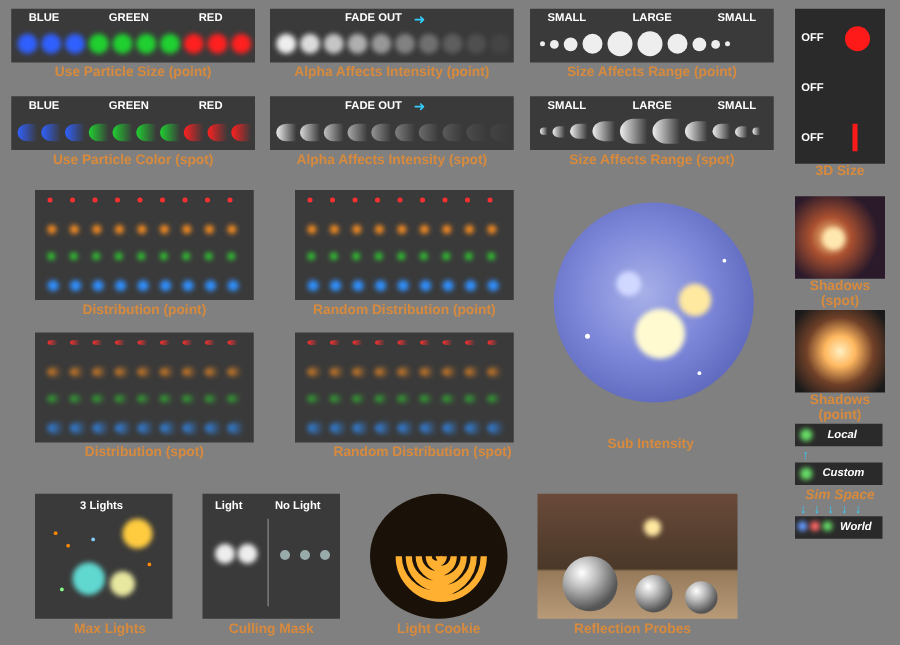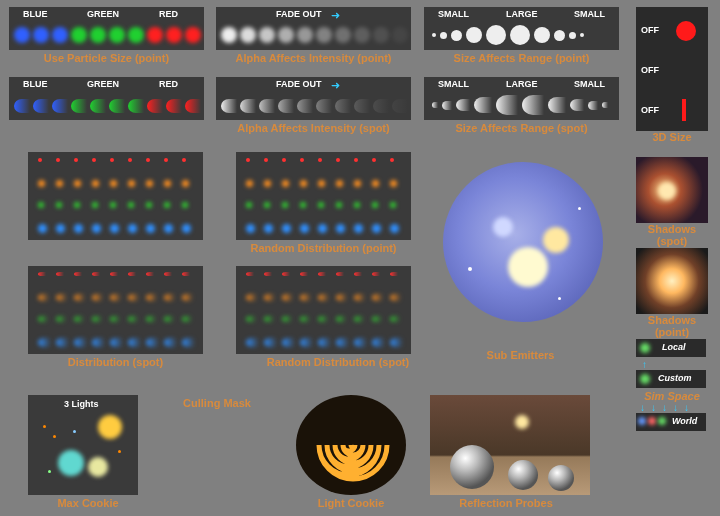--- a/index.html
+++ b/index.html
@@ -106,20 +106,21 @@
       <span style="width:16px;height:14px;background:linear-gradient(90deg,#3060ff,transparent);border-radius:50% 0 0 50%;"></span>
       <span style="width:16px;height:14px;background:linear-gradient(90deg,#20d030,transparent);border-radius:50% 0 0 50%;"></span>
       <span style="width:16px;height:14px;background:linear-gradient(90deg,#20d030,transparent);border-radius:50% 0 0 50%;"></span>
       <span style="width:16px;height:14px;background:linear-gradient(90deg,#20d030,transparent);border-radius:50% 0 0 50%;"></span>
       <span style="width:16px;height:14px;background:linear-gradient(90deg,#20d030,transparent);border-radius:50% 0 0 50%;"></span>
       <span style="width:16px;height:14px;background:linear-gradient(90deg,#ff2020,transparent);border-radius:50% 0 0 50%;"></span>
       <span style="width:16px;height:14px;background:linear-gradient(90deg,#ff2020,transparent);border-radius:50% 0 0 50%;"></span>
       <span style="width:16px;height:14px;background:linear-gradient(90deg,#ff2020,transparent);border-radius:50% 0 0 50%;"></span>
     </div>
   </div>
+  <div class="label">Use Particle Color (spot)</div>
 </div>
 
 <div class="panel" style="left:216px; top:77px; width:195px;">
   <div class="preview" style="width:195px; height:43px;">
     <span class="wtext" style="left:60px; top:2px;">FADE OUT</span>
     <span style="position:absolute;left:115px;top:2px;color:#3cf;font-size:11px;">➜</span>
     <div style="position:absolute; top:22px; left:5px; display:flex; gap:3px;">
       <span style="width:16px;height:14px;background:linear-gradient(90deg,#eee,transparent);border-radius:50% 0 0 50%;opacity:1;"></span>
       <span style="width:16px;height:14px;background:linear-gradient(90deg,#eee,transparent);border-radius:50% 0 0 50%;opacity:.88;"></span>
       <span style="width:16px;height:14px;background:linear-gradient(90deg,#eee,transparent);border-radius:50% 0 0 50%;opacity:.75;"></span>
@@ -191,20 +192,21 @@
         <span class="dot glow" style="left: 28px; top: 72px; width: 9px; height: 9px; background: rgb(48, 144, 255);"></span>
         <span class="dot glow" style="left: 46px; top: 72px; width: 9px; height: 9px; background: rgb(48, 144, 255);"></span>
         <span class="dot glow" style="left: 64px; top: 72px; width: 9px; height: 9px; background: rgb(48, 144, 255);"></span>
         <span class="dot glow" style="left: 82px; top: 72px; width: 9px; height: 9px; background: rgb(48, 144, 255);"></span>
         <span class="dot glow" style="left: 100px; top: 72px; width: 9px; height: 9px; background: rgb(48, 144, 255);"></span>
         <span class="dot glow" style="left: 118px; top: 72px; width: 9px; height: 9px; background: rgb(48, 144, 255);"></span>
         <span class="dot glow" style="left: 136px; top: 72px; width: 9px; height: 9px; background: rgb(48, 144, 255);"></span>
         <span class="dot glow" style="left: 154px; top: 72px; width: 9px; height: 9px; background: rgb(48, 144, 255);"></span>
       </div>
   </div>
+  <div class="label">Distribution (point)</div>
 </div>
 
 <div class="panel" style="left:236px; top:152px; width:175px;">
   <div class="preview" style="width:175px; height:88px;">
 
     <div id="dp2">
         <span class="dot" style="left: 10px; top: 6px; width: 4px; height: 4px; background: rgb(255, 48, 48);"></span>
         <span class="dot" style="left: 28px; top: 6px; width: 4px; height: 4px; background: rgb(255, 48, 48);"></span>
         <span class="dot" style="left: 46px; top: 6px; width: 4px; height: 4px; background: rgb(255, 48, 48);"></span>
         <span class="dot" style="left: 64px; top: 6px; width: 4px; height: 4px; background: rgb(255, 48, 48);"></span>
@@ -338,21 +340,21 @@
 <div class="panel" style="left:423px; top:152px; width:195px;">
   <div style="width:195px; height:195px; position:relative;">
     <div style="position:absolute;left:20px;top:10px;width:160px;height:160px;border-radius:50%;background:radial-gradient(circle at 45% 45%, #a8b0e8 0%, #7a85d8 45%, #5a64b8 80%, transparent 100%);"></div>
     <div class="dot glow" style="left:85px;top:95px;width:40px;height:40px;background:#fffad0;"></div>
     <div class="dot glow" style="left:120px;top:75px;width:26px;height:26px;background:#ffe8a0;"></div>
     <div class="dot glow" style="left:70px;top:65px;width:20px;height:20px;background:#d0d8ff;"></div>
     <div class="dot" style="left:45px;top:115px;width:4px;height:4px;background:#fff;"></div>
     <div class="dot" style="left:155px;top:55px;width:3px;height:3px;background:#fff;"></div>
     <div class="dot" style="left:135px;top:145px;width:3px;height:3px;background:#fff;"></div>
   </div>
-  <div class="label">Sub Emitters</div>
+  <div class="label">Sub Intensity</div>
 </div>
 
 <div class="panel" style="left:636px; top:7px; width:72px;">
   <div class="preview" style="width:72px; height:124px; background:#2a2a2a; position:relative;">
     <span class="wtext" style="left:5px; top:18px;">OFF</span>
     <span class="dot" style="left:40px;top:14px;width:20px;height:20px;background:#ff1a1a;"></span>
     <span class="wtext" style="left:5px; top:58px;">OFF</span>
     <span class="wtext" style="left:5px; top:98px;">OFF</span>
     <span style="position:absolute;left:46px;top:92px;width:4px;height:22px;background:#ff1a1a;"></span>
   </div>
@@ -397,24 +399,34 @@
     <span class="wtext" style="left:36px; top:4px;">3 Lights</span>
     <span class="dot glow" style="left:70px;top:20px;width:24px;height:24px;background:#ffcc40;"></span>
     <span class="dot glow" style="left:30px;top:55px;width:26px;height:26px;background:#60d8d0;"></span>
     <span class="dot glow" style="left:60px;top:62px;width:20px;height:20px;background:#e8e8a0;"></span>
     <span class="dot" style="left:15px;top:30px;width:3px;height:3px;background:#f80;"></span>
     <span class="dot" style="left:25px;top:40px;width:3px;height:3px;background:#f80;"></span>
     <span class="dot" style="left:45px;top:35px;width:3px;height:3px;background:#8cf;"></span>
     <span class="dot" style="left:20px;top:75px;width:3px;height:3px;background:#8f8;"></span>
     <span class="dot" style="left:90px;top:55px;width:3px;height:3px;background:#f80;"></span>
   </div>
-  <div class="label">Max Cookie</div>
+  <div class="label">Max Lights</div>
 </div>
 
 <div class="panel" style="left:162px; top:395px; width:110px;">
+  <div class="preview" style="width:110px; height:100px; position:relative;">
+    <span class="wtext" style="left:10px; top:4px;">Light</span>
+    <span class="wtext" style="left:58px; top:4px;">No Light</span>
+    <div style="position:absolute;left:52px;top:20px;width:1px;height:70px;background:#888;"></div>
+    <span class="dot glow" style="left:10px;top:40px;width:16px;height:16px;background:#eee;"></span>
+    <span class="dot glow" style="left:28px;top:40px;width:16px;height:16px;background:#eee;"></span>
+    <span class="dot" style="left:62px;top:45px;width:8px;height:8px;background:#9aa;"></span>
+    <span class="dot" style="left:78px;top:45px;width:8px;height:8px;background:#9aa;"></span>
+    <span class="dot" style="left:94px;top:45px;width:8px;height:8px;background:#9aa;"></span>
+  </div>
   <div class="label">Culling Mask</div>
 </div>
 
 <div class="panel" style="left:296px; top:395px; width:110px;">
   <div style="width:110px; height:100px; position:relative; background:#1a1208; border-radius:50%; overflow:hidden;">
     <svg viewBox="0 0 100 100" style="width:100%;height:100%;">
       <path d="M50 50 m0 0 a2 2 0 1 0 4 0 a6 6 0 1 1 -12 0 a10 10 0 1 0 20 0 a14 14 0 1 1 -28 0 a18 18 0 1 0 36 0 a22 22 0 1 1 -44 0 a26 26 0 1 0 52 0 a30 30 0 1 1 -60 0 a34 34 0 1 0 68 0" fill="none" stroke="#ffb030" stroke-width="5"></path>
     </svg>
   </div>
   <div class="label">Light Cookie</div>

